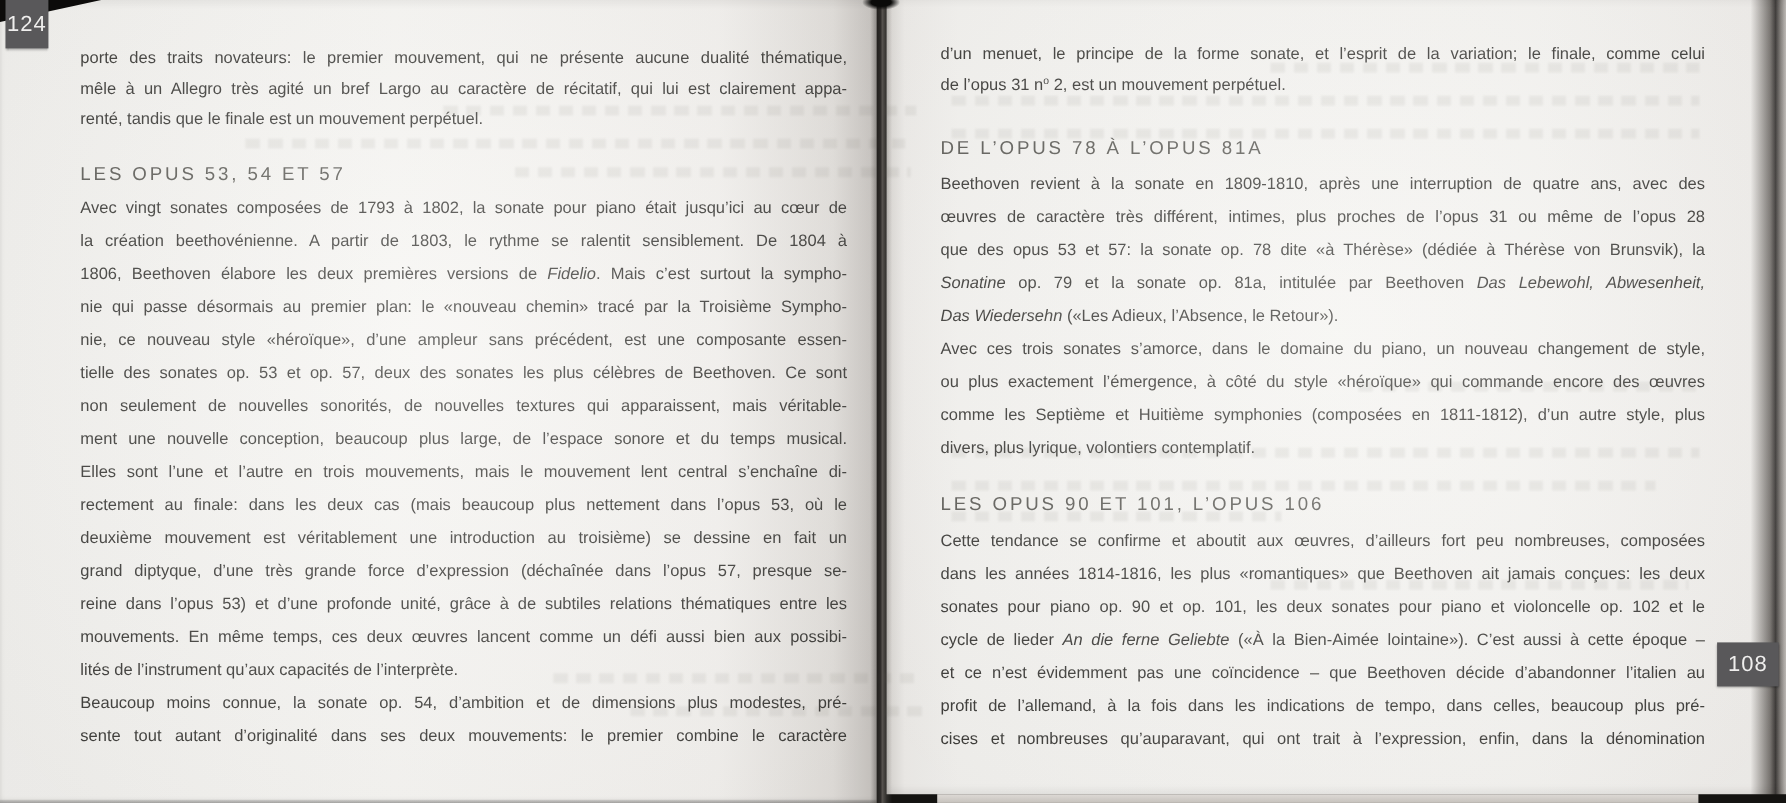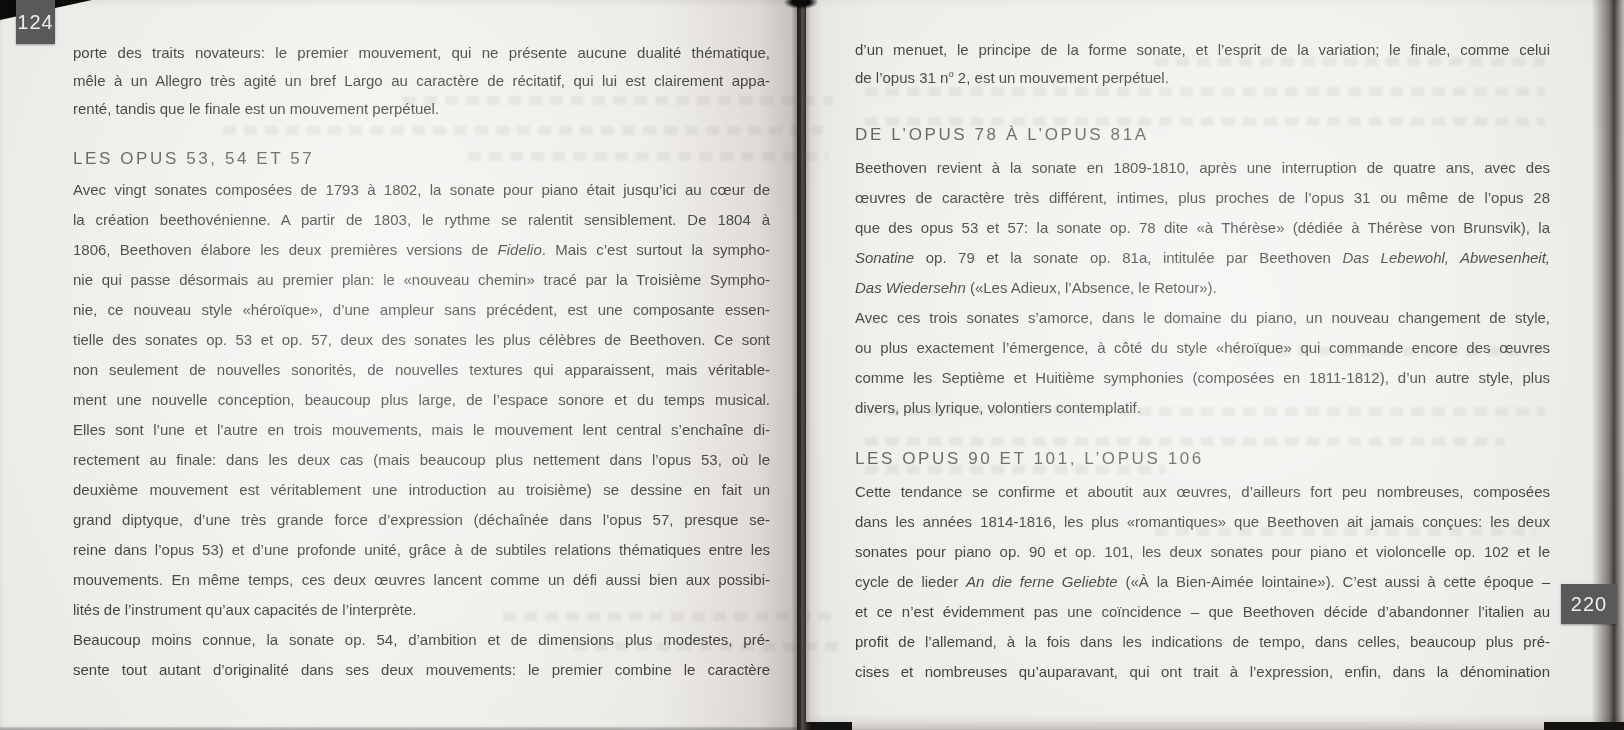--- a/index.html
+++ b/index.html
@@ -41,21 +41,21 @@
     color:#5e5d58;white-space:nowrap;
   }
 
   .badge{
     position:absolute;z-index:30;
     background:#59585a;color:#efeeed;
     display:flex;align-items:center;justify-content:center;
     font-size:20px;letter-spacing:1px;
     box-shadow:0 1px 2px rgba(0,0,0,.35);
   }
-  .badge-left{left:16px;top:566;width:39px;height:44px;}
+  .badge-left{left:5px;top:566;width:39px;height:44px;}
   .badge-right{left:1561px;top:584px;width:56px;height:40px;}
 
   .gutter{
     position:absolute;left:791px;top:0;width:20px;height:730px;z-index:5;
     background:linear-gradient(90deg,rgba(60,56,52,0) 0%,rgba(60,56,52,.30) 28%,#2e2b29 47%,#56524e 56%,rgba(120,115,110,.25) 76%,rgba(0,0,0,0) 100%);
   }
   .gutter-notch{
     position:absolute;left:784px;top:-5px;width:34px;height:14px;z-index:6;
     background:radial-gradient(ellipse at center,#0a0a09 38%,rgba(0,0,0,0) 72%);
   }
@@ -154,16 +154,16 @@
   <div class="gutter"></div>
   <div class="gutter-notch"></div>
   <div class="corner-wedge"></div>
   <div class="under-strip"></div>
   <div class="bottom-line-left"></div>
 
   <div class="badge badge-left">
     <span>124</span>
   </div>
   <div class="badge badge-right">
-    <span>220</span>
+    <span>108</span>
   </div>
 
 </div>
 
 </body></html>

